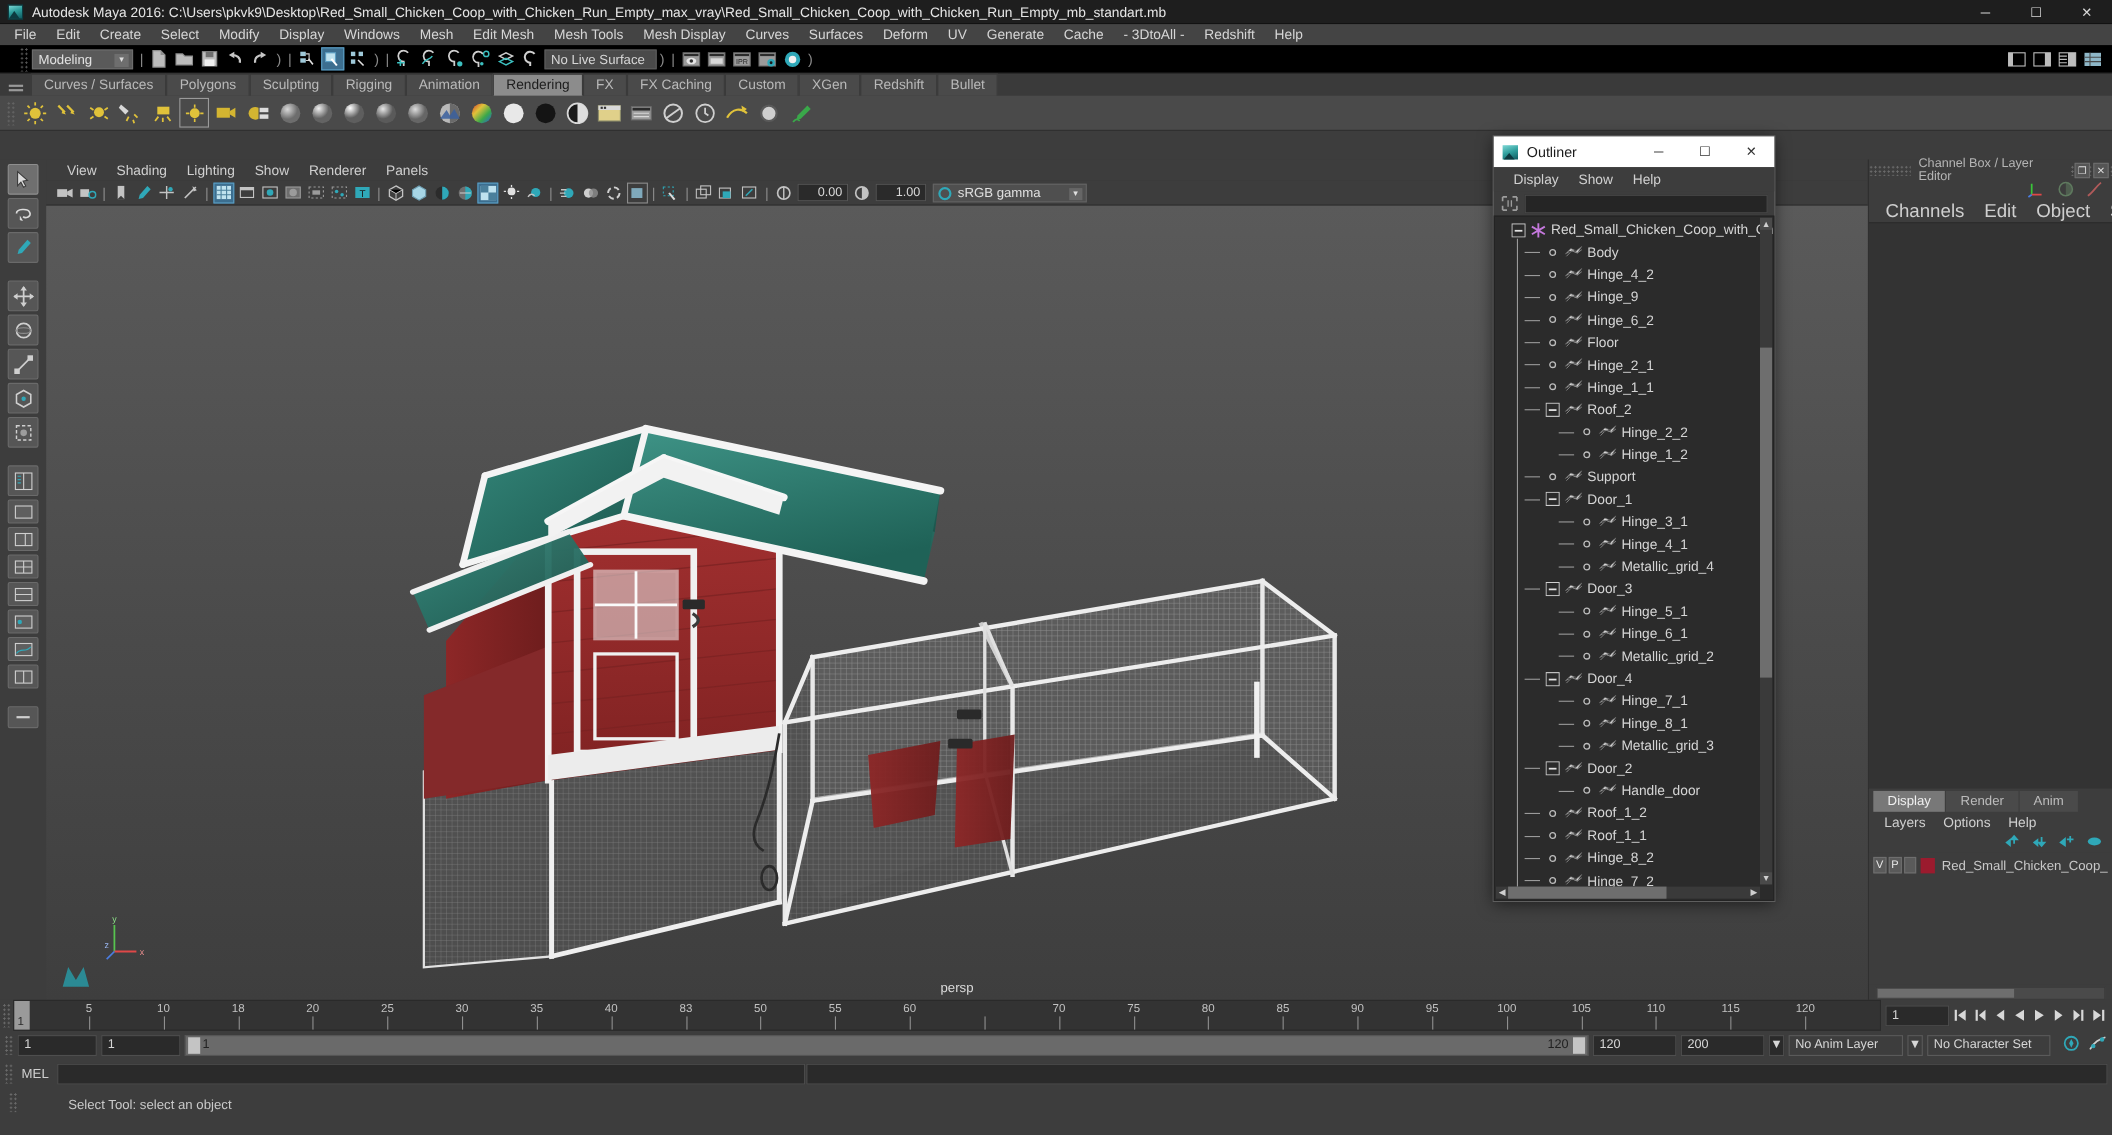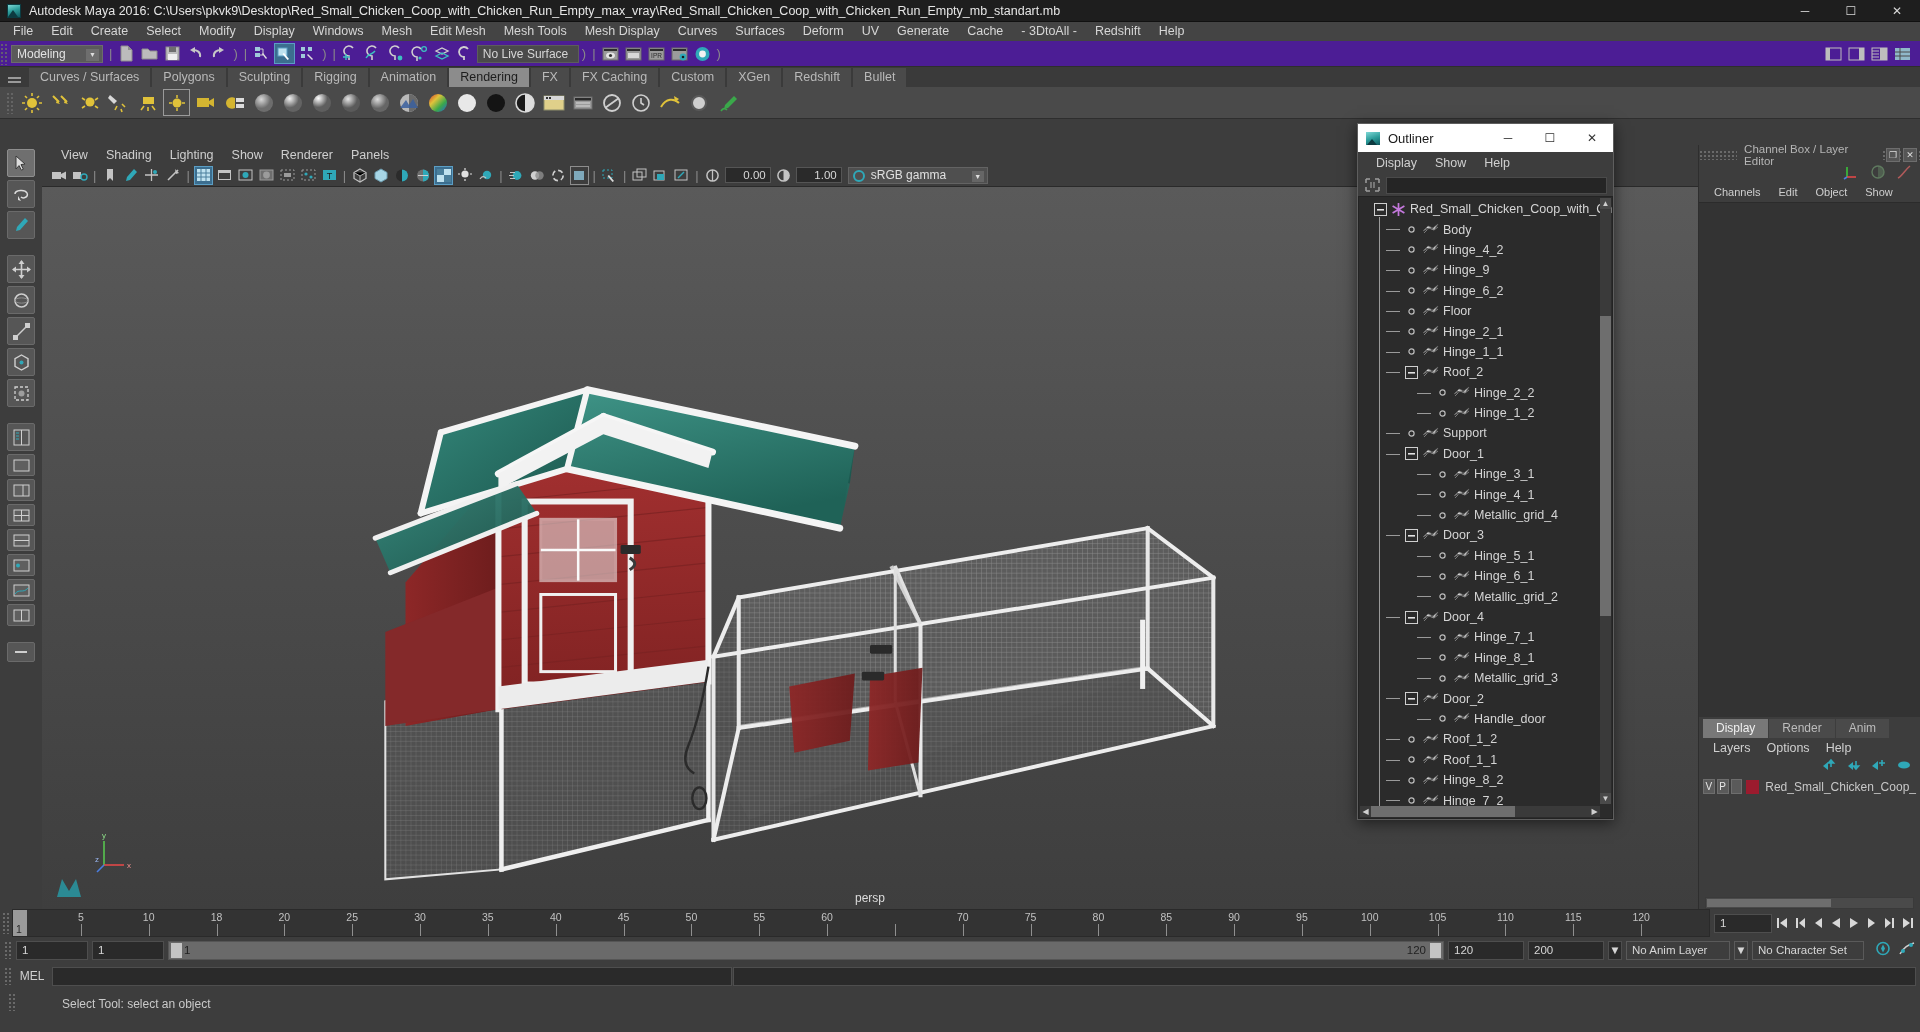--- a/index.html
+++ b/index.html
@@ -31,22 +31,22 @@
   .tb-title { font-size:12.5px; color:#e6e6e6; white-space:nowrap; }
   .tb-btns { margin-left:auto; display:flex; height:22px; }
   .tb-btn { width:46px; height:22px; display:flex; align-items:center; justify-content:center;
             color:#d8d8d8; font-size:12px; }
 
   
   .menubar { height:19px; background:#444444; display:flex; align-items:center; padding-left:4px; }
   .menubar .mi { padding:1px 9px; font-size:12.5px; color:#d6d6d6; line-height:17px; }
 
   
-  .statusbar { height:26px; background:#4c1d95; display:flex; align-items:center;
-               padding-left:0; border-bottom:1px solid #2e2e2e; }
+  .statusbar { height:26px; background:#000000; display:flex; align-items:center;
+               padding-left:18px; border-bottom:1px solid #2e2e2e; }
   .gripdots { width:8px; height:22px; margin-right:3px;
     background-image:radial-gradient(#6a6a6a 0.9px, transparent 1px);
     background-size:4px 4px; opacity:.8; }
   .modesel { height:18px; width:92px; background:#5a5a5a; border:1px solid #6c6c6c;
              display:flex; align-items:center; color:#e2e2e2; font-size:12px;
              padding-left:5px; position:relative; margin-right:3px; }
   .modesel .arrow { position:absolute; right:3px; top:3px; width:13px;height:12px;
                     background:#6e6e6e; display:flex;align-items:center;justify-content:center;
                     font-size:7px; color:#ddd;}
   .brk { color:#8a8a8a; font-size:13px; margin:0 3px; }
@@ -115,21 +115,21 @@
                 border-left:1px solid #2e2e2e;}
   .rp-title { height:20px; display:flex; align-items:center; justify-content:center;
               font-size:11.5px; color:#b5b5b5; position:relative;}
   .rp-title .dots{width:40px;height:10px;
       background-image:radial-gradient(#6a6a6a 0.8px,transparent 1px);background-size:4px 4px;}
   .rp-title .wb{position:absolute;right:3px;top:3px;display:flex;gap:3px;}
   .rp-title .wb span{width:14px;height:14px;background:#555;border:1px solid #6d6d6d;
      font-size:9px;display:flex;align-items:center;justify-content:center;color:#ddd;}
   .rp-icons{height:17px;display:flex;align-items:center;justify-content:flex-end;padding-right:8px;gap:10px;}
   .rp-menus{height:20px;display:flex;align-items:center;padding-left:6px;}
-  .rp-menus .mi{padding:0 9px;font-size:11px;color:#cfcfcf;text-align:right;}
+  .rp-menus .mi{padding:0 9px;font-size:17px;color:#cfcfcf;text-align:right;}
   .chanbox{flex:1;background:#333333;margin:0;border-top:1px solid #2b2b2b;}
   .layertabs{height:21px;display:flex;align-items:flex-end;padding-left:4px;background:#3d3d3d;}
   .ltab{padding:2px 13px 3px;font-size:12px;background:#4a4a4a;color:#bcbcbc;margin-right:1px;}
   .ltab.active{background:#787878;color:#f0f0f0;}
   .layermenus{height:19px;display:flex;align-items:center;padding-left:6px;}
   .layermenus .mi{padding:0 8px;font-size:12.5px;color:#cfcfcf;}
   .layericons{height:18px;display:flex;align-items:center;justify-content:flex-end;
               padding-right:8px;gap:9px;}
   .layerlist{flex:0 0 120px;background:#3d3d3d;padding:3px 4px;}
   .layerrow{display:flex;align-items:center;height:17px;gap:2px;font-size:12px;}
@@ -1810,21 +1810,21 @@
           <div class="tl-lab" style="left: 16%;">20</div>
           <div class="tl-tick" style="left: 20%;"></div>
           <div class="tl-lab" style="left: 20%; text-align: center;">25</div>
           <div class="tl-tick" style="left: 24%;"></div>
           <div class="tl-lab" style="left: 24%;">30</div>
           <div class="tl-tick" style="left: 28%;"></div>
           <div class="tl-lab" style="left: 28%;">35</div>
           <div class="tl-tick" style="left: 32%;"></div>
           <div class="tl-lab" style="left: 32%;">40</div>
           <div class="tl-tick" style="left: 36%;"></div>
-          <div class="tl-lab" style="left: 36%;">45</div>
+          <div class="tl-lab" style="left: 36%;">83</div>
           <div class="tl-tick" style="left: 40%;"></div>
           <div class="tl-lab" style="left: 40%;">50</div>
           <div class="tl-tick" style="left: 44%;"></div>
           <div class="tl-lab" style="left: 44%;">55</div>
           <div class="tl-tick" style="left: 48%;"></div>
           <div class="tl-lab" style="left: 48%;">60</div>
           <div class="tl-tick" style="left: 52%;"></div>
           <div class="tl-lab" style="left: 52%; margin-top: 29px;">65</div>
           <div class="tl-tick" style="left: 56%;"></div>
           <div class="tl-lab" style="left: 56%;">70</div>

